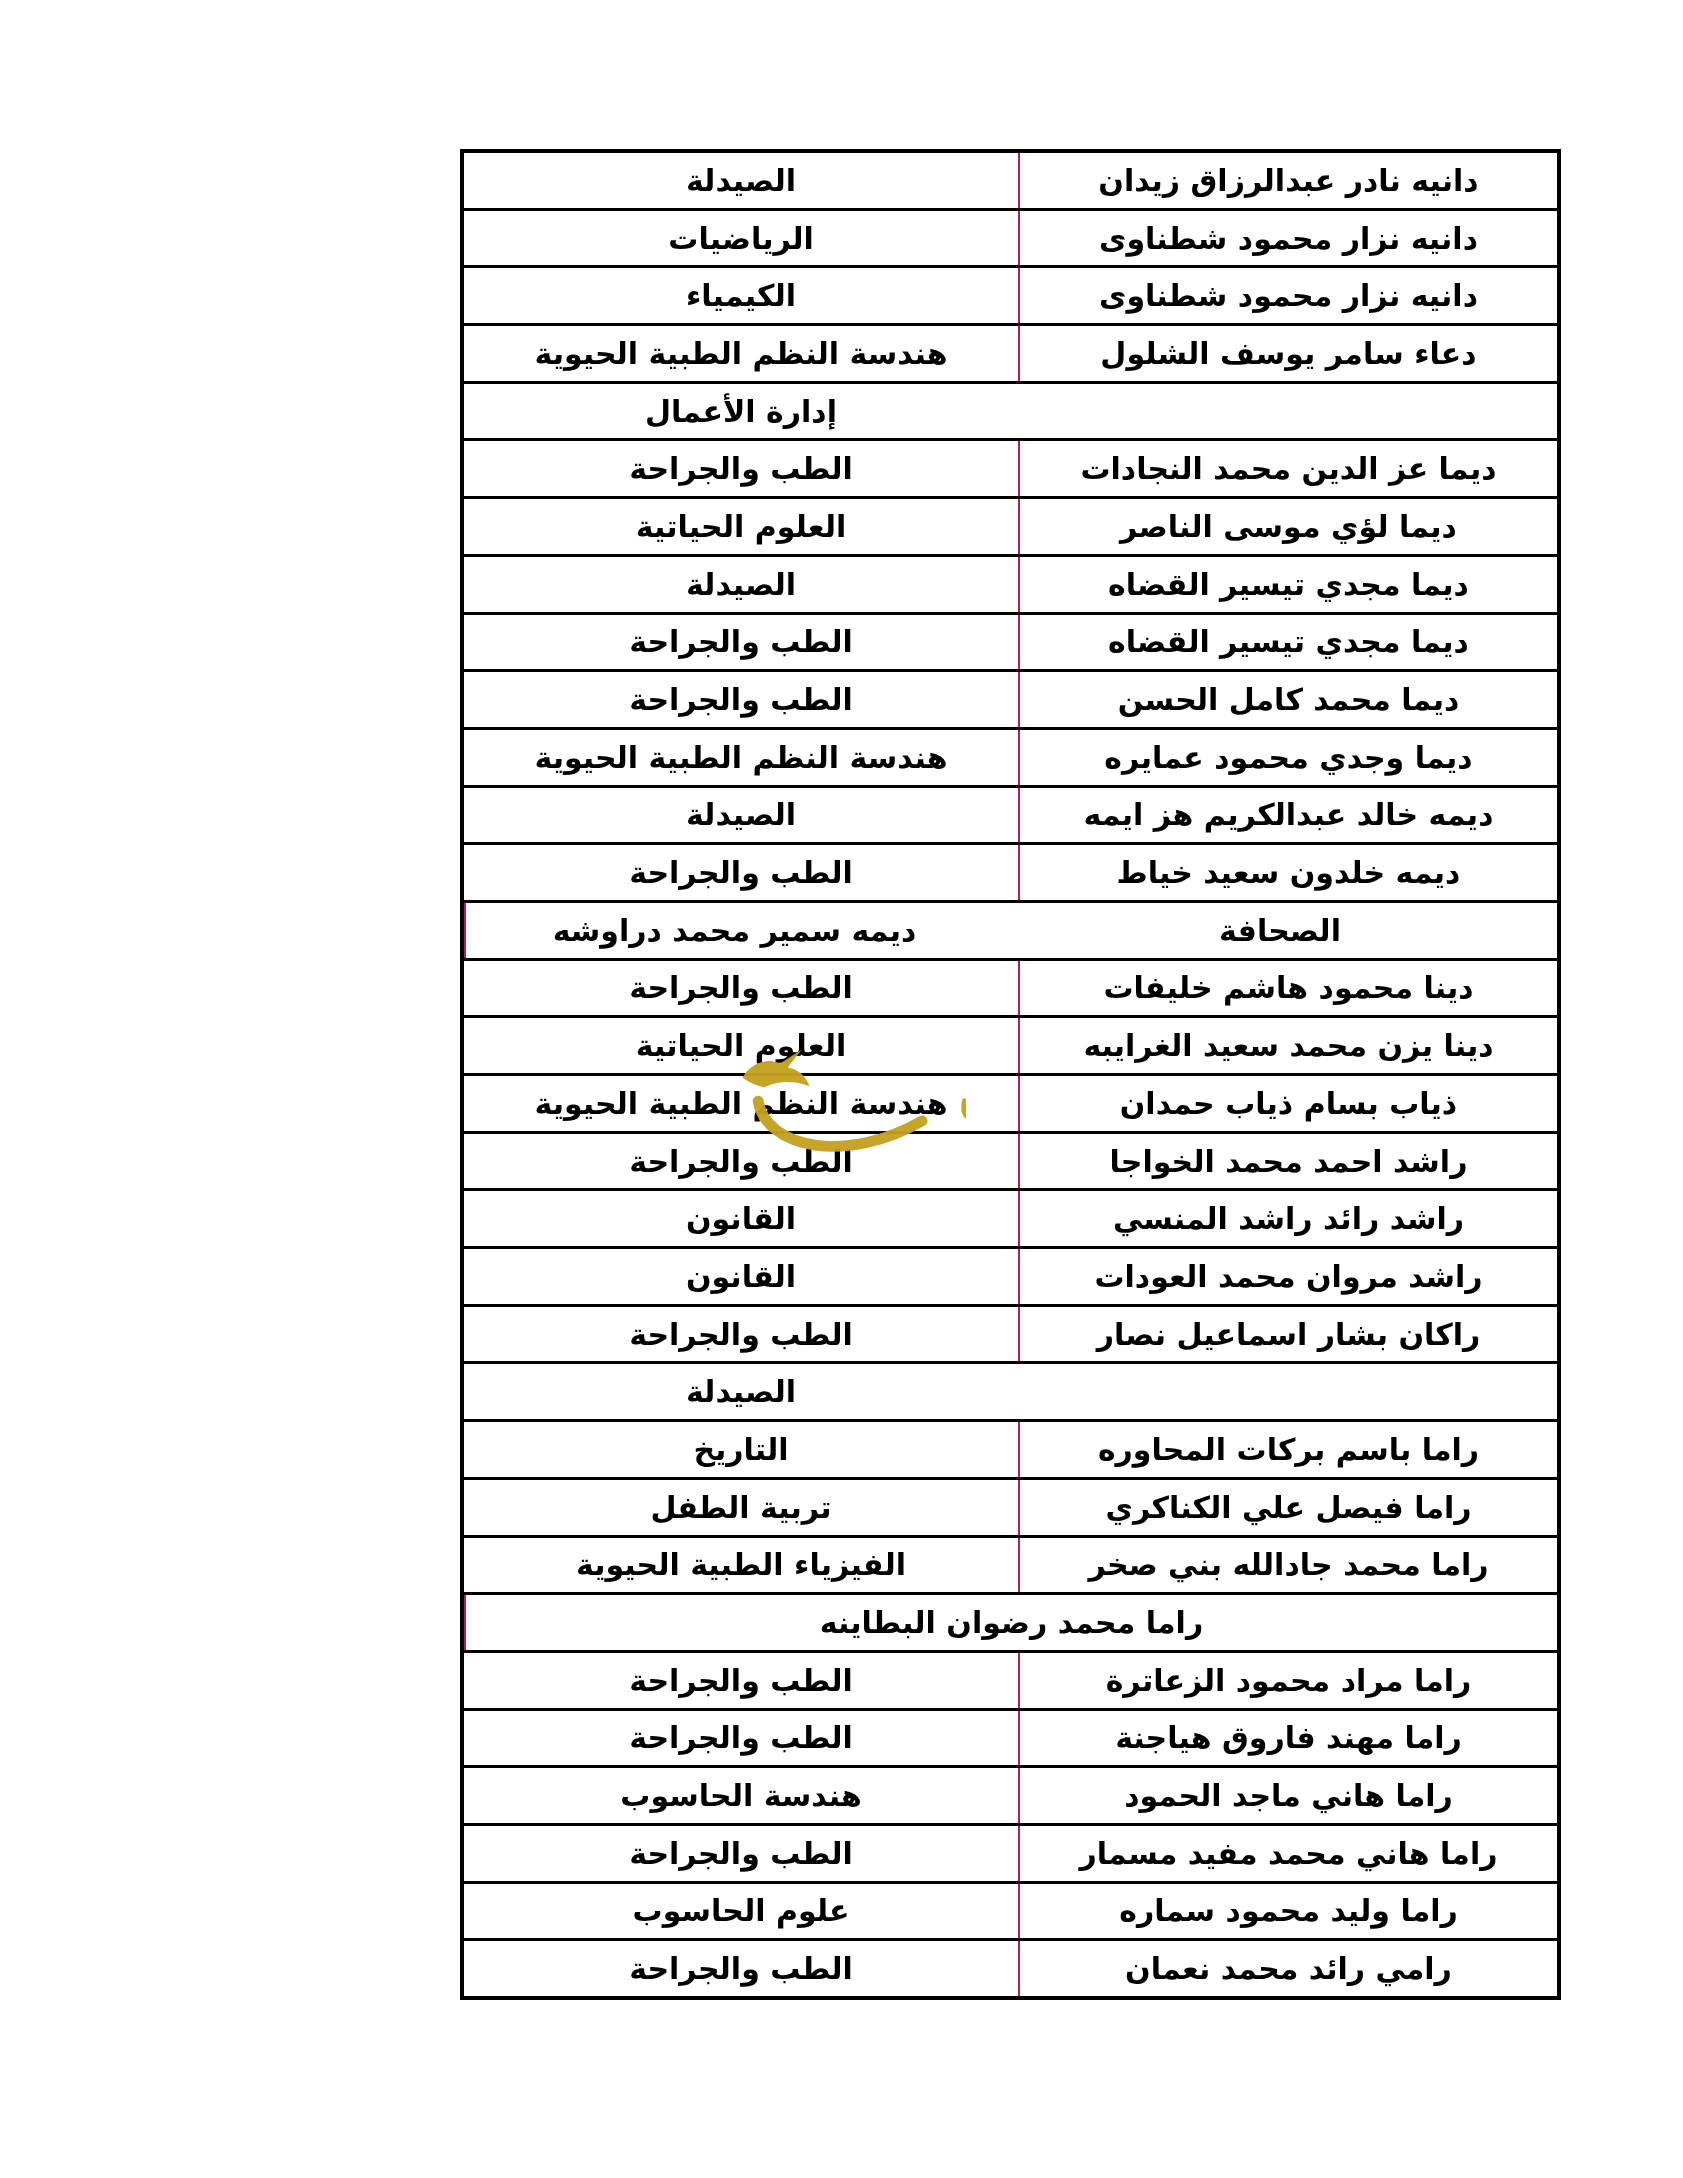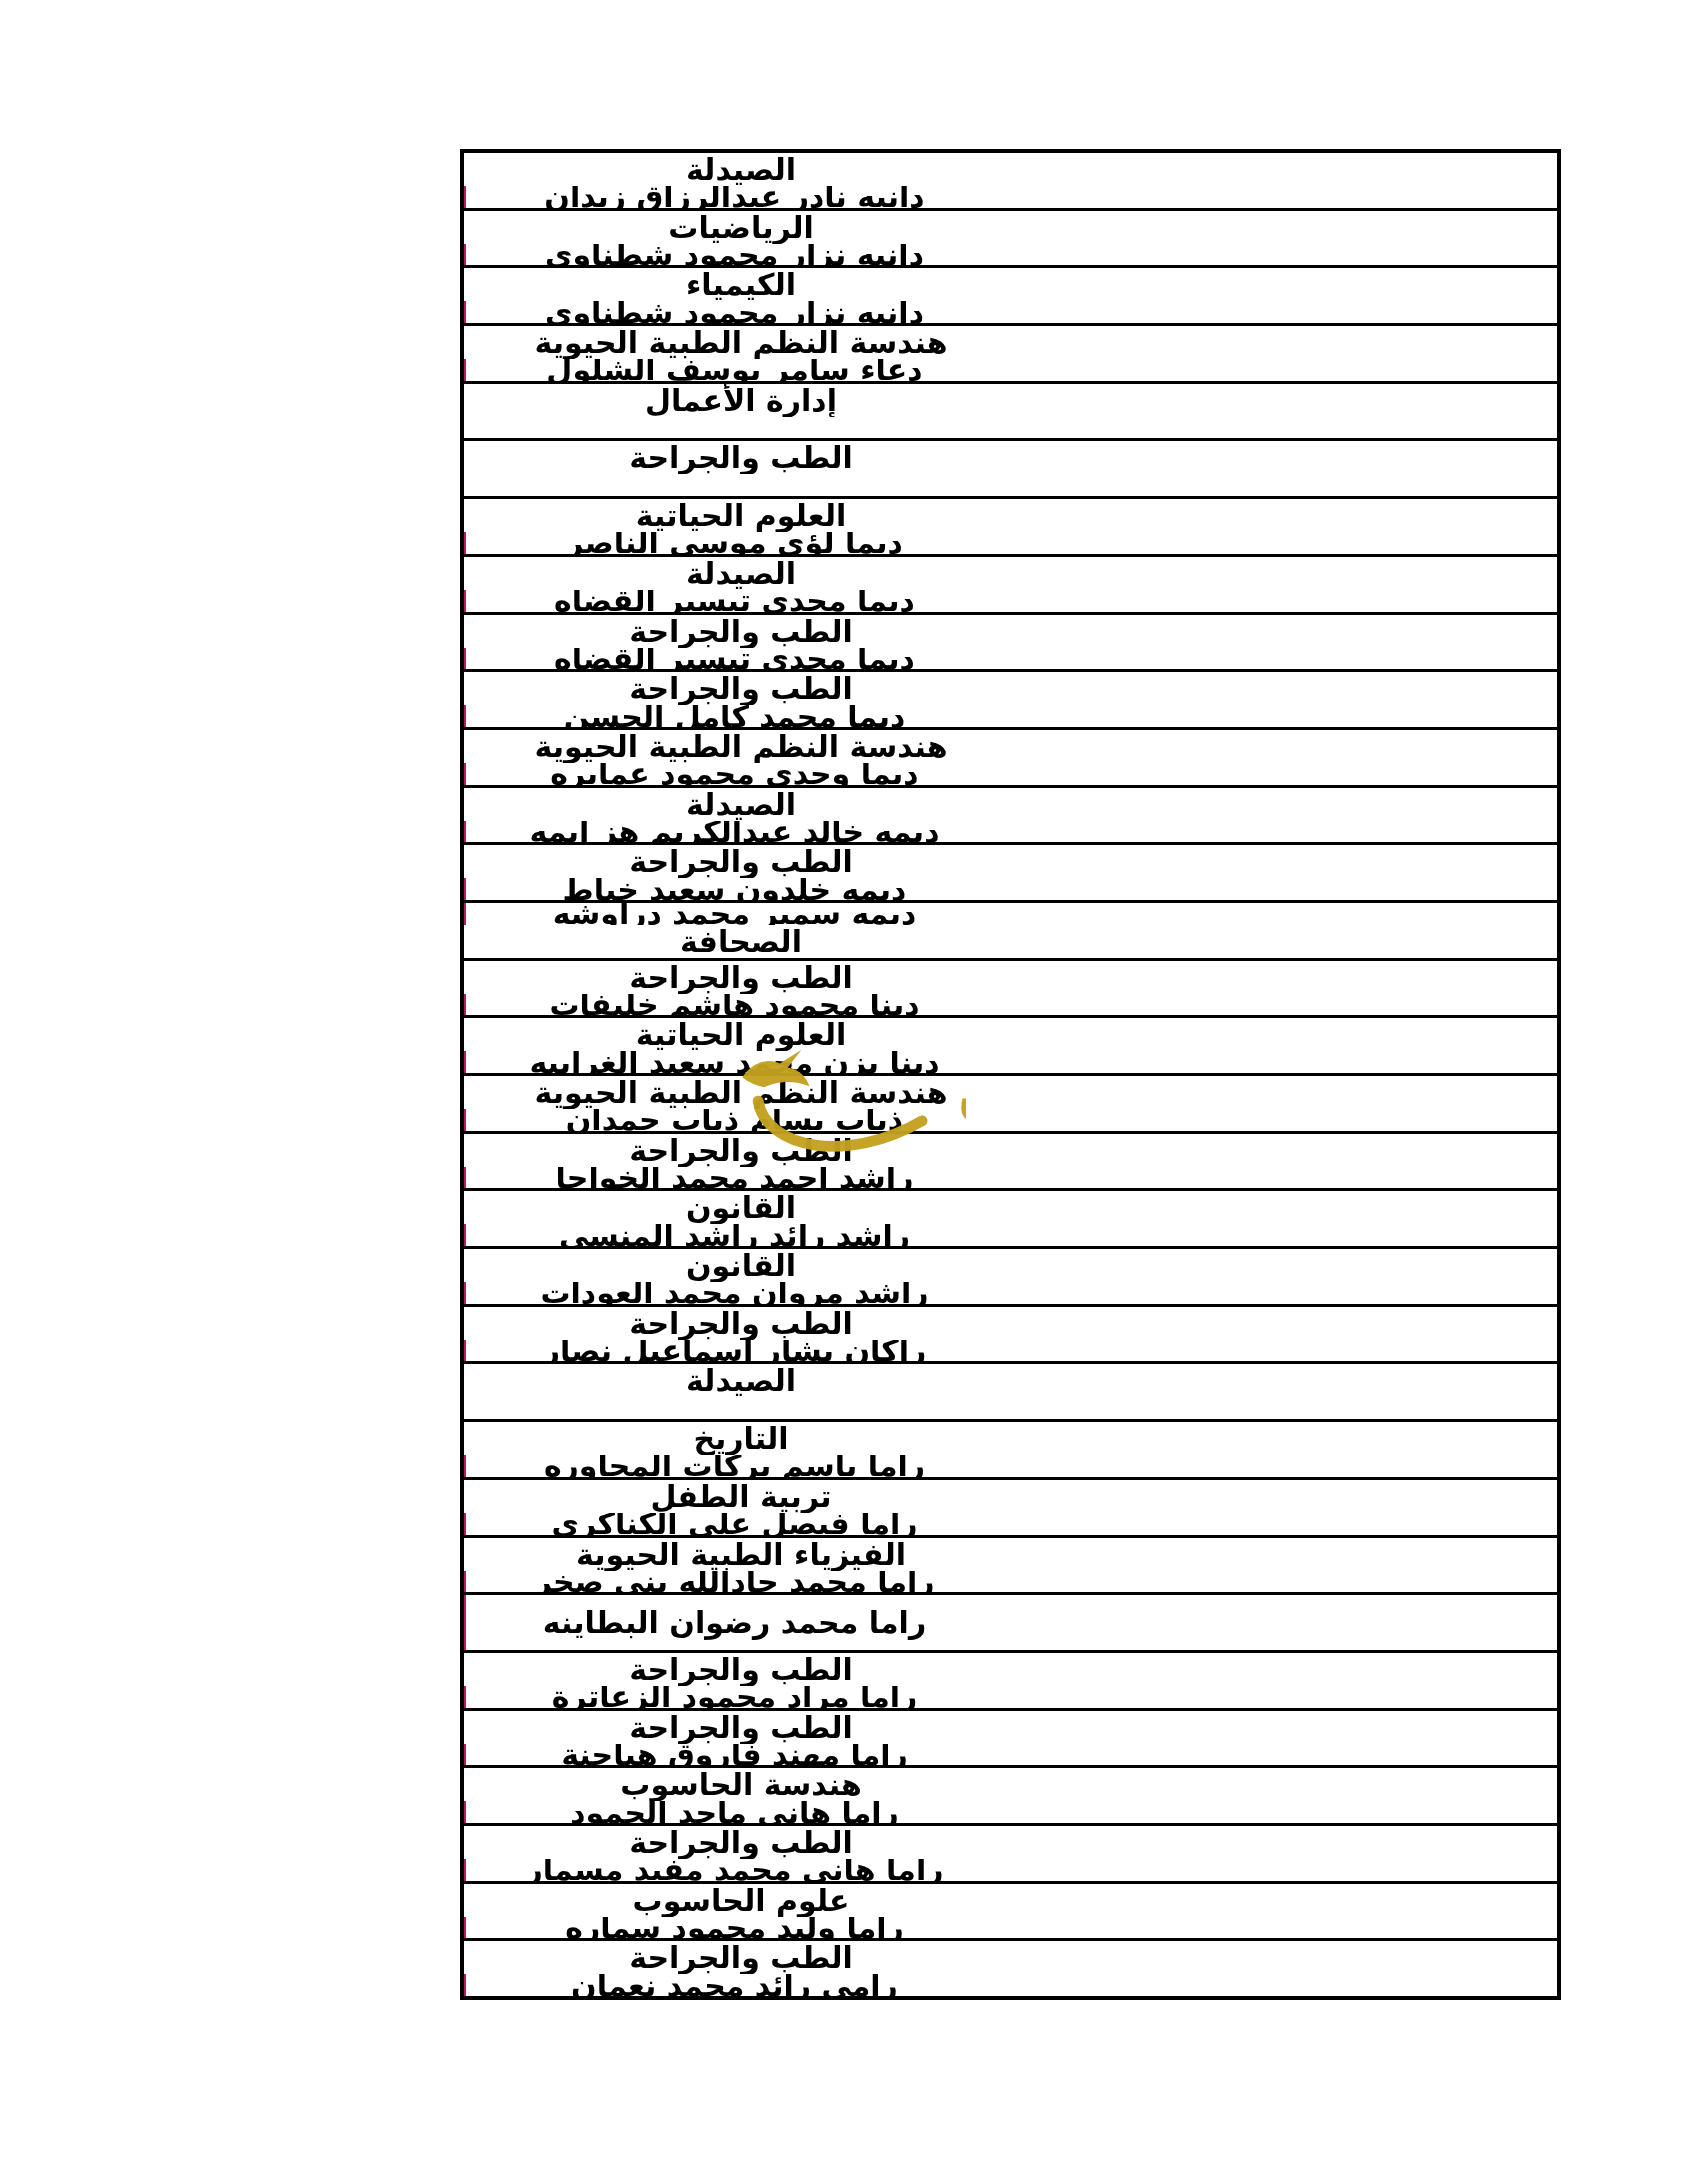--- a/index.html
+++ b/index.html
@@ -20,21 +20,21 @@
     width: 1093px; height: 1843px;
     border: 4px solid #000000;
     display: flex;
     flex-direction: column;
     box-sizing: content-box;
     background: transparent;
   }
   .row {
     flex: 1 1 0;
     display: flex;
-    flex-direction: column;
+    flex-direction: row;
     border-top: 3px solid #000000;
     min-height: 0;
   }
   .row:first-child { border-top: none; }
   .cell {
     display: flex;
     align-items: center;
     justify-content: center;
     direction: rtl;
     unicode-bidi: embed;
@@ -85,20 +85,21 @@
       </div>
       <div class="row">
         <div class="cell major">هندسة النظم الطبية الحيوية</div>
         <div class="cell name">دعاء سامر يوسف الشلول</div>
       </div>
       <div class="row">
         <div class="cell major">إدارة الأعمال</div>
       </div>
       <div class="row">
         <div class="cell major">الطب والجراحة</div>
+        <div class="cell name">ديما عز الدين محمد النجادات</div>
       </div>
       <div class="row">
         <div class="cell major">العلوم الحياتية</div>
         <div class="cell name">ديما لؤي موسى الناصر</div>
       </div>
       <div class="row">
         <div class="cell major">الصيدلة</div>
         <div class="cell name">ديما مجدي تيسير القضاه</div>
       </div>
       <div class="row">

